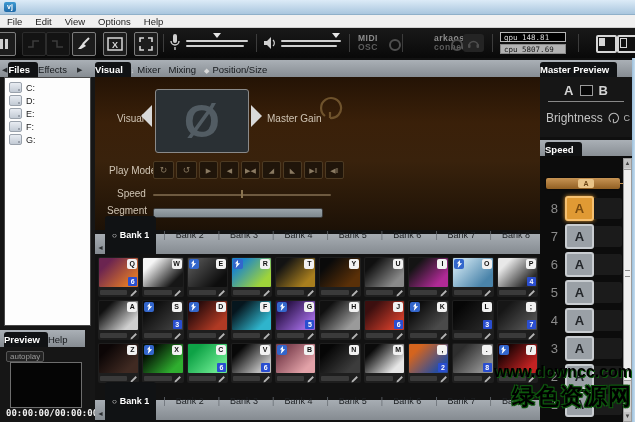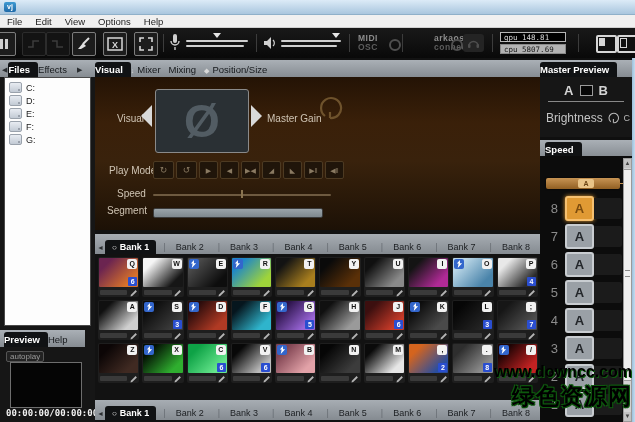--- a/index.html
+++ b/index.html
@@ -66,21 +66,21 @@
   #playmodes{position:absolute;left:58px;top:84px;display:flex;gap:2px}
   .pmbtn{width:17px;height:16px;background:#20150a;border:1px solid #4d3a22;border-radius:2px;color:#8a7a62;
     font-size:7px;display:flex;align-items:center;justify-content:center;line-height:1}
   .pmbtn.big{width:19px;font-size:9px}
   #speedtrack{position:absolute;left:58px;top:117px;width:178px;height:2px;background:#6e5a40;border-radius:1px}
   #speedmark{position:absolute;left:146px;top:113px;width:2px;height:8px;background:#8a7450}
   #segbar{position:absolute;left:58px;top:131px;width:168px;height:8px;background:linear-gradient(#9aa4aa,#7e888e);
     border:1px solid #3a3a3a;border-radius:2px}
   
   .bankbar{left:95px;width:445px;height:20px;background:linear-gradient(#a7adb3,#858b91);display:flex;align-items:flex-end}
-  .bank{font-size:9px;color:#1c1f22;padding:2px 7px;white-space:nowrap}
+  .bank{font-size:9px;color:#1c1f22;padding:14px 7px;white-space:nowrap}
   .bank .pipe{color:#676d73;margin-right:10px}
   .bank.active{background:#101214;color:#fff;font-weight:bold;border-radius:3px 3px 0 0}
   .bank .circ{font-size:8px;margin-right:3px;color:#e8e8e8}
   
   #grid{left:98px;top:257px;width:440px;display:grid;grid-template-columns:repeat(10,1fr);gap:3px}
   .cell{height:40px;background:#1e1e1e;border-radius:2px;position:relative;padding:1px;box-sizing:border-box}
   .thumb{position:relative;height:29px;border-radius:1px;overflow:hidden}
   .key{position:absolute;right:1px;top:1px;width:10px;height:10px;background:#f2f2f2;border-radius:2px;
     color:#111;font-size:7px;font-weight:bold;text-align:center;line-height:10px}
   .bolt{position:absolute;left:1px;top:1px;width:10px;height:10px;border-radius:2px;display:flex;

